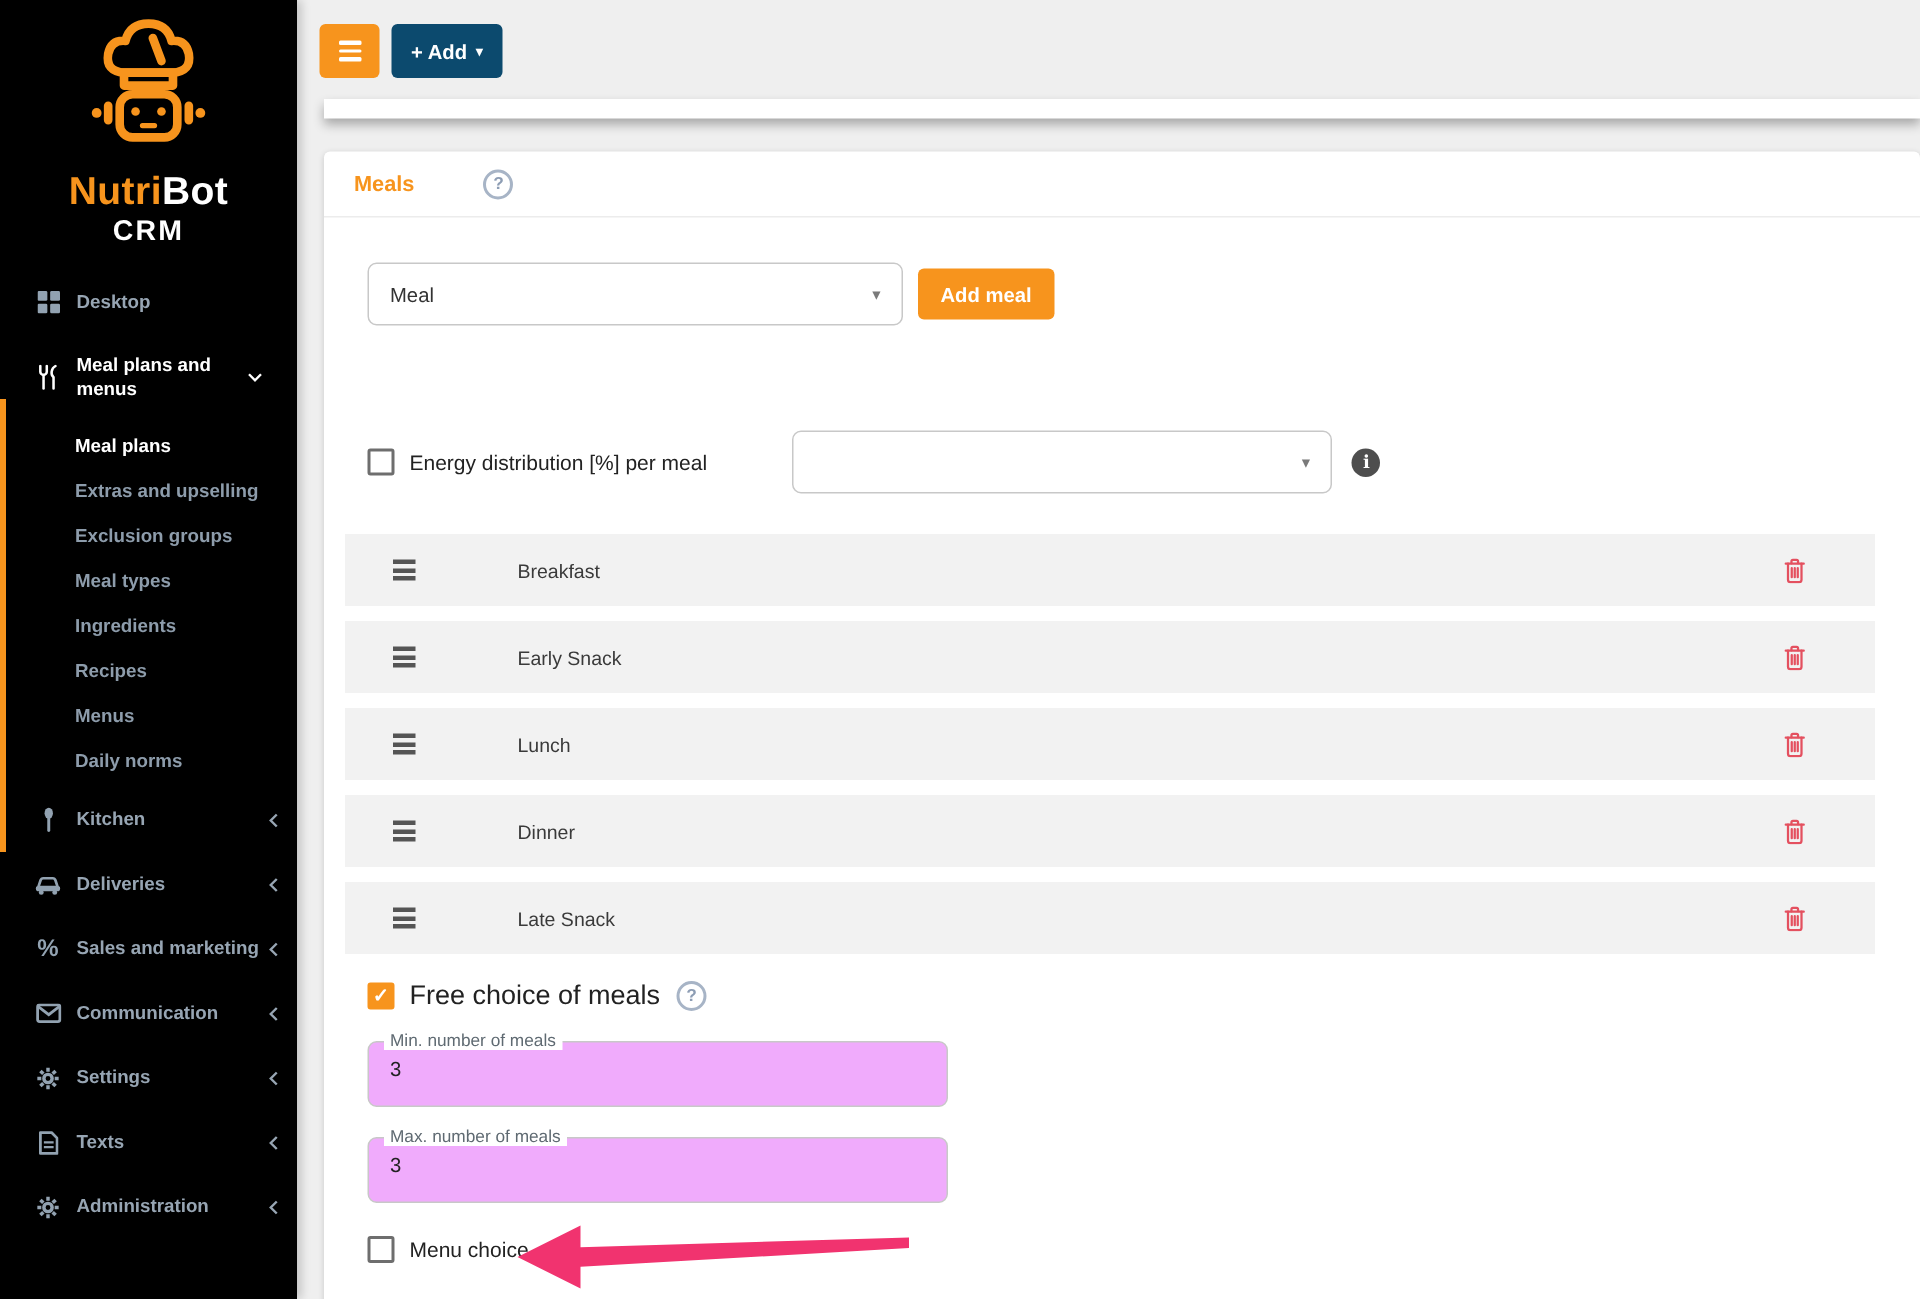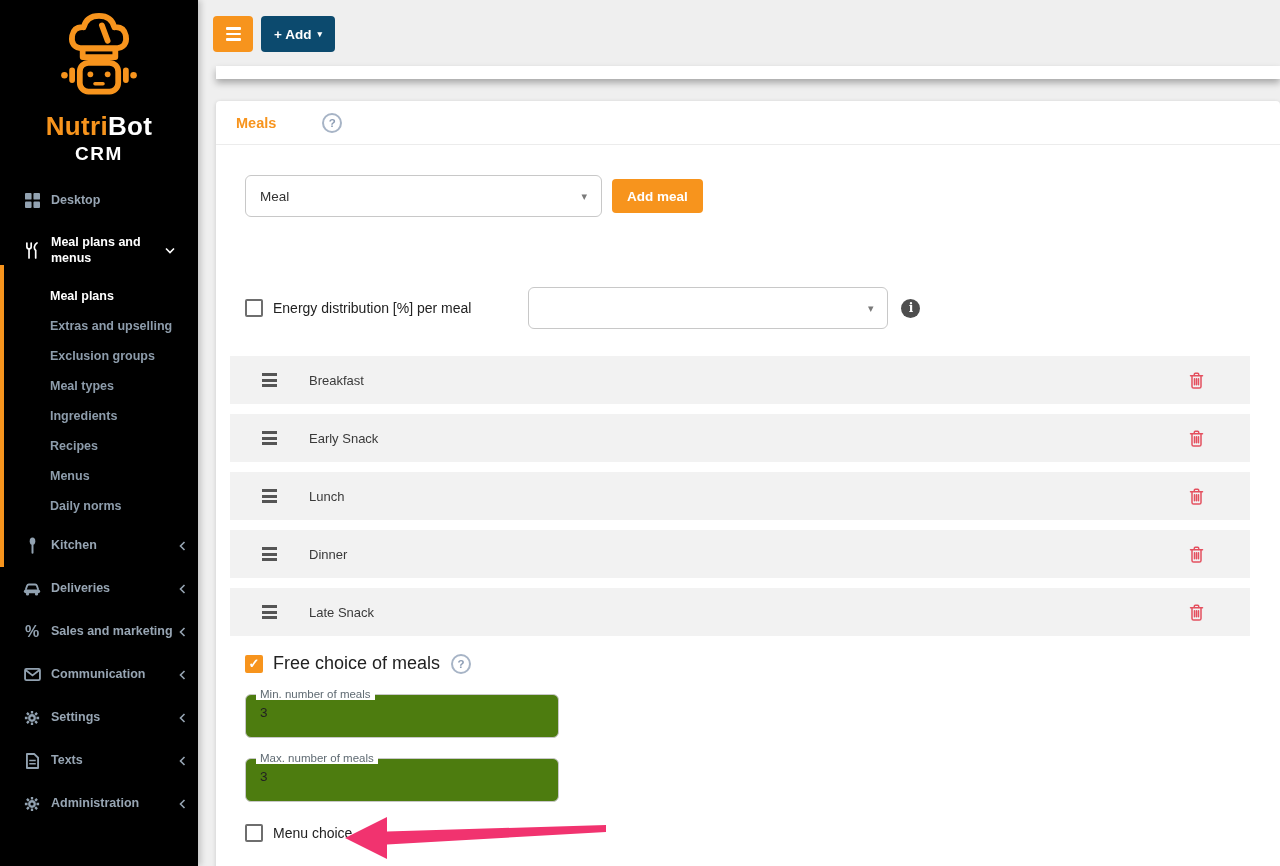--- a/index.html
+++ b/index.html
@@ -99,29 +99,29 @@
   .info {
     margin-left:13px; width:19px; height:19px; border-radius:50%; background:#4e4e4e;
     color:#fff; font-size:12px; font-weight:700; font-family:"DejaVu Serif", serif;
     display:flex; align-items:center; justify-content:center; flex:0 0 auto;
   }
 
   .meal-list { margin-top:27px; }
   .meal-row { height:48px; background:#f2f2f2; margin-bottom:10px; display:flex; align-items:center; }
   .drag { margin-left:32px; display:flex; flex-direction:column; gap:2.5px; cursor:grab; }
   .drag i { display:block; width:15px; height:3px; background:#555; }
-  .meal-name { margin-left:32px; font-size:13px; color:#3a3a3a; }
+  .meal-name { margin-left:68px; font-size:13px; color:#3a3a3a; }
   .trash { margin-left:auto; margin-right:46px; cursor:pointer; display:flex; }
 
   .free-row { margin:17px 0 0 15px; display:flex; align-items:center; }
   .free-row .cb-label { font-size:18px; }
 
   .field {
-    position:relative; margin:20px 0 0 15px; width:314px; height:44px;
-    border:1px solid #c8c8c8; border-radius:6px; background:#4d7c0f;
+    position:relative; margin:20px 0 0 15px; width:387px; height:44px;
+    border:1px solid #c8c8c8; border-radius:6px; background:#f0abfc;
   }
   .field label {
     position:absolute; top:-7px; left:10px; background:#fff; padding:0 4px;
     font-size:11.5px; color:#5f6a72;
   }
   .field input {
     border:none; outline:none; width:100%; height:100%; padding:0 14px 8px 14px;
     font-size:13.5px; color:#222; background:transparent; border-radius:6px; font-family:inherit;
   }
 

